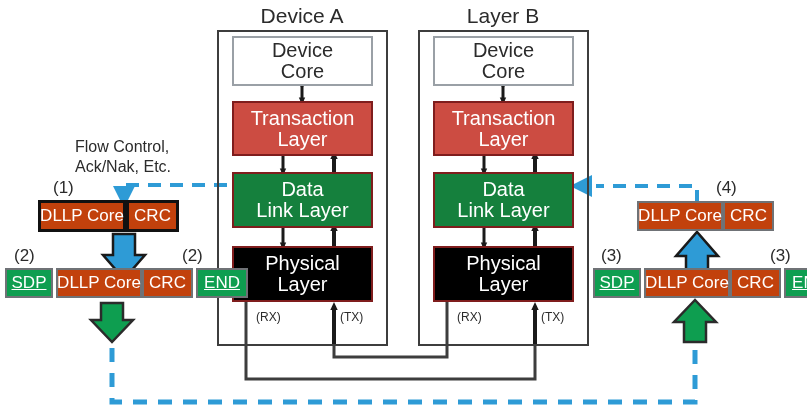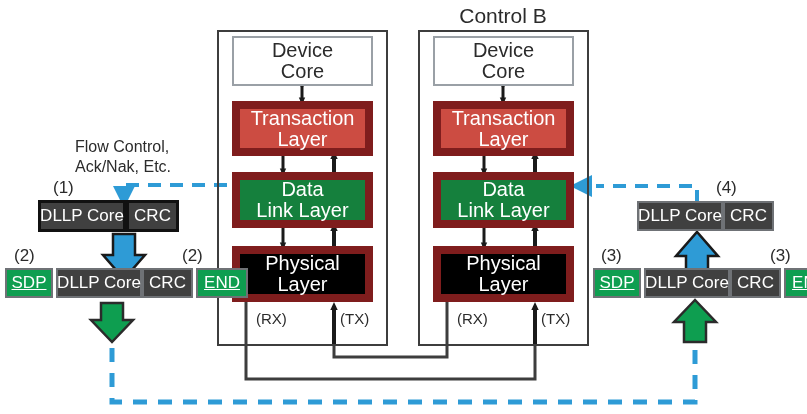--- a/index.html
+++ b/index.html
@@ -26,21 +26,21 @@
   }
 
   
   .device-frame {
     border: 2px solid #3d3d3d;
     background: transparent;
   }
 
   
   .layer-box {
-    border: 8px solid #7f1d1d;
+    border: 2px solid #7f1d1d;
     display: flex;
     align-items: center;
     justify-content: center;
     text-align: center;
     line-height: 1.03;
     font-size: 20px;
     color: #ffffff;
     white-space: pre-line;
   }
   .layer-core {
@@ -55,42 +55,42 @@
   
   .pkt {
     display: flex;
     align-items: center;
     justify-content: center;
     font-size: 17px;
     color: #ffffff;
     white-space: nowrap;
     height: 26px;
   }
-  .pkt-blue  { background: #404040; }
+  .pkt-blue  { background: #c2410c; }
   .pkt-green { background: #0e9e50; text-decoration: underline; }
   .bd-thick { border: 3px solid #111111; }
   .bd-gray  { border: 2px solid #6f7276; }
 
   
   .step-label {
     font-size: 17px;
     color: #2b2b2b;
     white-space: nowrap;
   }
 
   
   .free-text {
     font-size: 16px;
     color: #2b2b2b;
     text-align: left;
     line-height: 1.22;
     white-space: pre-line;
   }
   .rxtx {
-    font-size: 15px;
+    font-size: 12px;
     color: #2b2b2b;
     white-space: nowrap;
   }
 
   svg.overlay {
     position: absolute;
     left: 0; top: 0;
     width: 807px; height: 414px;
     pointer-events: none;
   }
@@ -199,39 +199,40 @@
 
     <g>
       <path d="M684,342 L684,322 L674,322 L695,300 L716,322 L706,322 L706,342 Z" fill="#0e9e50" stroke="#2b2b2b" stroke-width="2.5" stroke-linejoin="miter"></path>
     </g>
 
     <g>
       <path d="M686,278 L686,256 L676,256 L697,232 L718,256 L708,256 L708,278 Z" fill="#2e9bd6" stroke="#1a1a1a" stroke-width="2.5" stroke-linejoin="miter"></path>
     </g>
   </svg>
 
+  <div class="abs device-title" style="left:217px; top:4px; width:170px;">Device A</div>
 
   <div class="abs device-frame" style="left:217px; top:30px; width:171px; height:316px;"></div>
 
   <div class="abs layer-box layer-core" style="left:232px; top:36px; width:141px; height:50px;">Device
 Core</div>
 
   <div class="abs layer-box layer-transaction" style="left:232px; top:101px; width:141px; height:55px;">Transaction
 Layer</div>
 
   <div class="abs layer-box layer-datalink" style="left:232px; top:172px; width:141px; height:56px;">Data
 Link Layer</div>
 
   <div class="abs layer-box layer-physical" style="left:232px; top:246px; width:141px; height:56px;">Physical
 Layer</div>
 
   <div class="abs rxtx" style="left:256px; top:310px;">(RX)</div>
   <div class="abs rxtx" style="left:340px; top:310px;">(TX)</div>
 
-  <div class="abs device-title" style="left:418px; top:4px; width:170px;">Control B</div>
+  <div class="abs device-title" style="left:418px; top:4px; width:170px;">Layer B</div>
 
   <div class="abs device-frame" style="left:418px; top:30px; width:171px; height:316px;"></div>
 
   <div class="abs layer-box layer-core" style="left:433px; top:36px; width:141px; height:50px;">Device
 Core</div>
 
   <div class="abs layer-box layer-transaction" style="left:433px; top:101px; width:141px; height:55px;">Transaction
 Layer</div>
 
   <div class="abs layer-box layer-datalink" style="left:433px; top:172px; width:141px; height:56px;">Data

